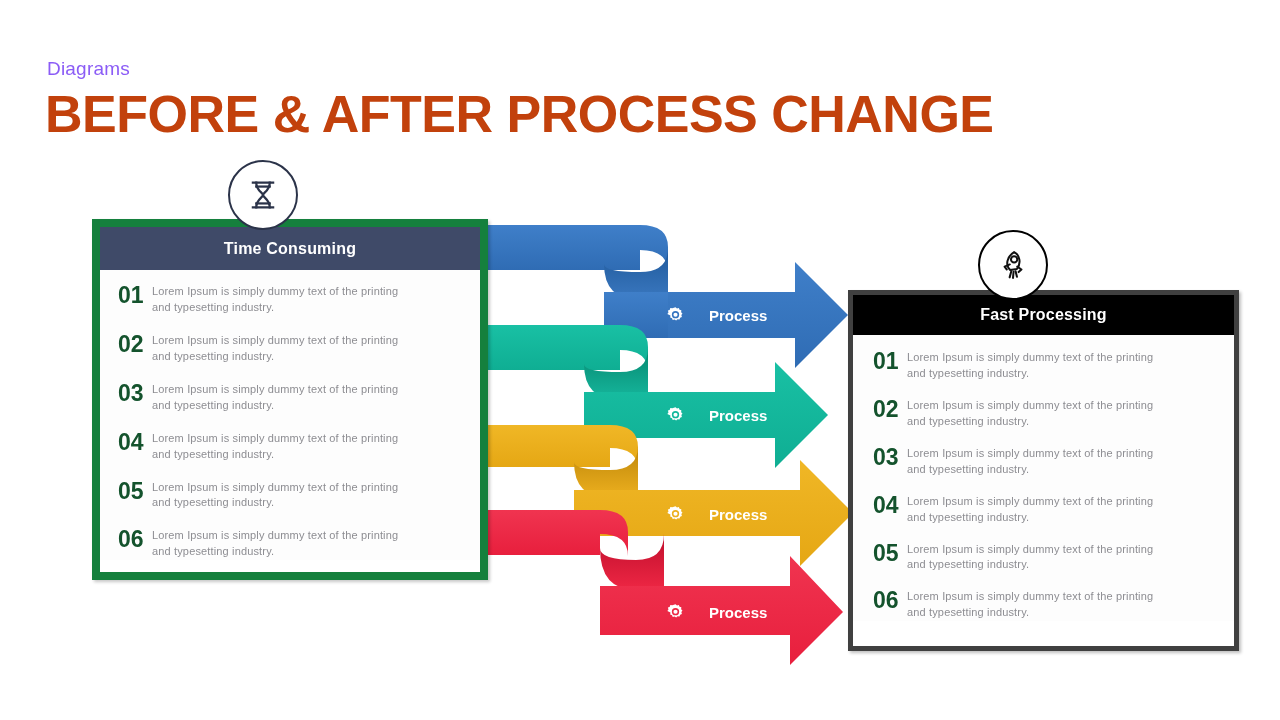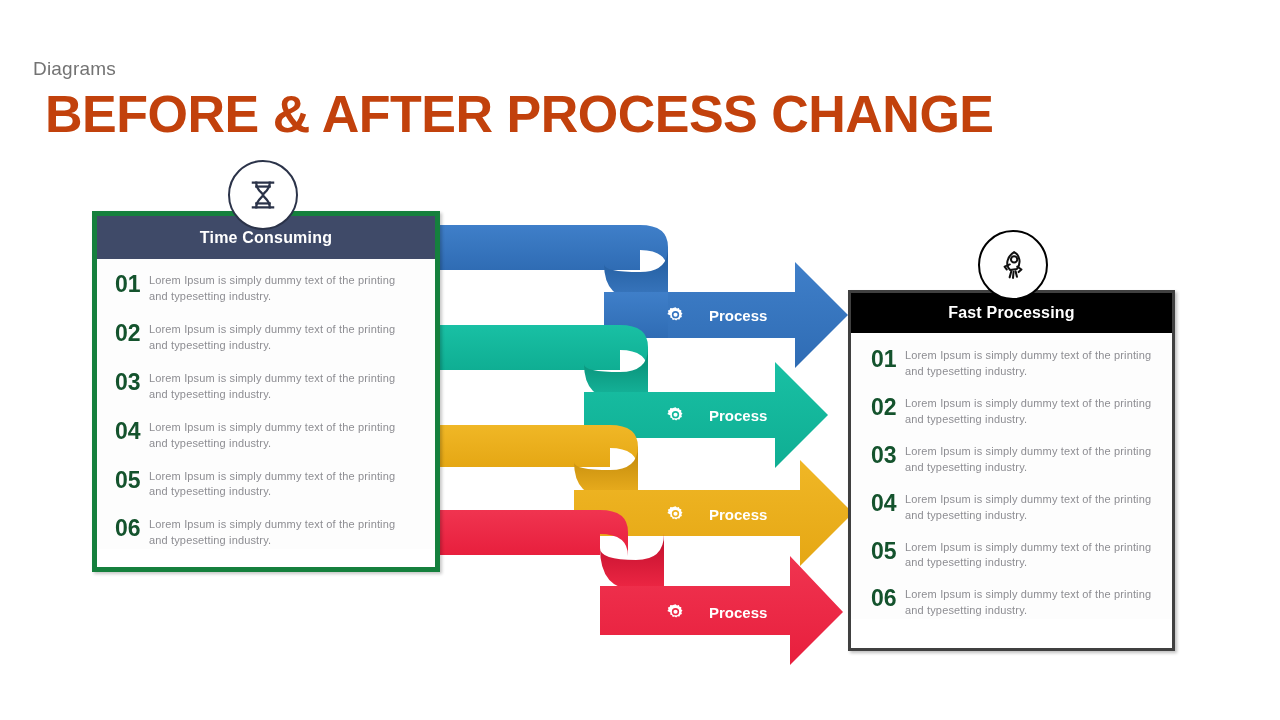--- a/index.html
+++ b/index.html
@@ -12,24 +12,24 @@
     height: 720px;
     position: relative;
     overflow: hidden;
     font-family: "Liberation Sans", sans-serif;
     -webkit-font-smoothing: antialiased;
   }
 
   
   #kicker {
     position: absolute;
-    left: 33px;
+    left: 47px;
     top: 58px;
     font-size: 19px;
-    color: #737373;
+    color: #8b5cf6;
     letter-spacing: .2px;
   }
   #slide-title {
     position: absolute;
     left: 45px;
     top: 84px;
     font-size: 52px;
     font-weight: bold;
     color: #c2410c;
     letter-spacing: -0.5px;
@@ -90,41 +90,41 @@
   .item-text {
     font-size: 11px;
     line-height: 1.45;
     color: #8d8d92;
     letter-spacing: .15px;
   }
 
   
   #panel-left {
     left: 92px;
-    top: 211px;
-    width: 348px;
+    top: 219px;
+    width: 396px;
     height: 361px;
-    border: 5px solid #15803d;
+    border: 8px solid #15803d;
     box-shadow: 2px 2px 3px rgba(0,0,0,.22);
   }
   #panel-left .panel-head {
     height: 43px;
     background: #3f4a68;
   }
   #panel-left .items { padding: 14px 16px 0 18px; }
   #panel-left .item { margin-bottom: 17px; }
   #panel-left .item-text { max-width: 250px; }
 
   
   #panel-right {
     left: 848px;
     top: 290px;
-    width: 327px;
+    width: 391px;
     height: 361px;
-    border: 3px solid #404040;
+    border: 5px solid #404040;
     box-shadow: 2px 2px 3px rgba(0,0,0,.25);
   }
   #panel-right .panel-head {
     height: 40px;
     background: #000000;
   }
   #panel-right .items { padding: 15px 14px 0 20px; }
   #panel-right .item { margin-bottom: 16px; }
   #panel-right .item-text { max-width: 248px; }
 

